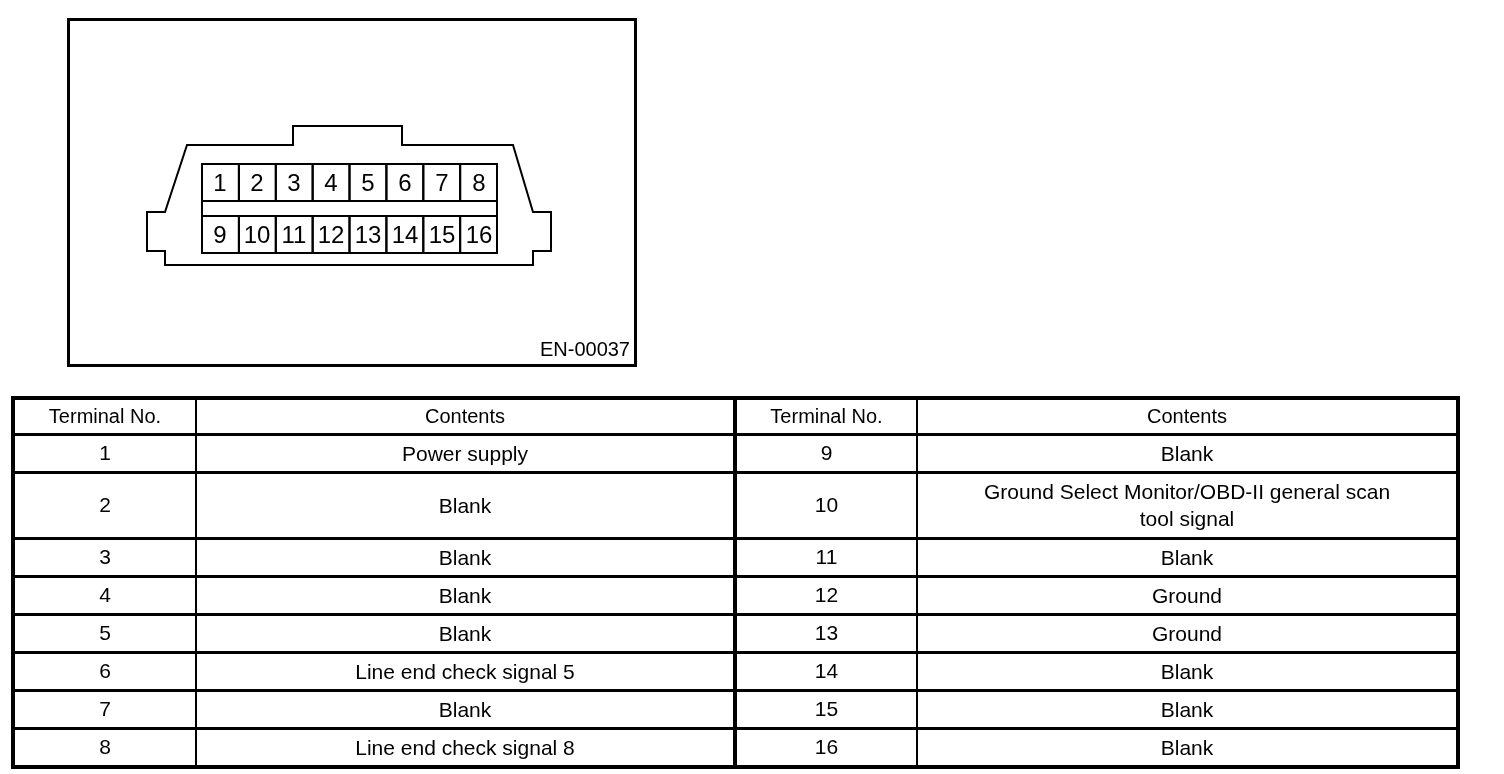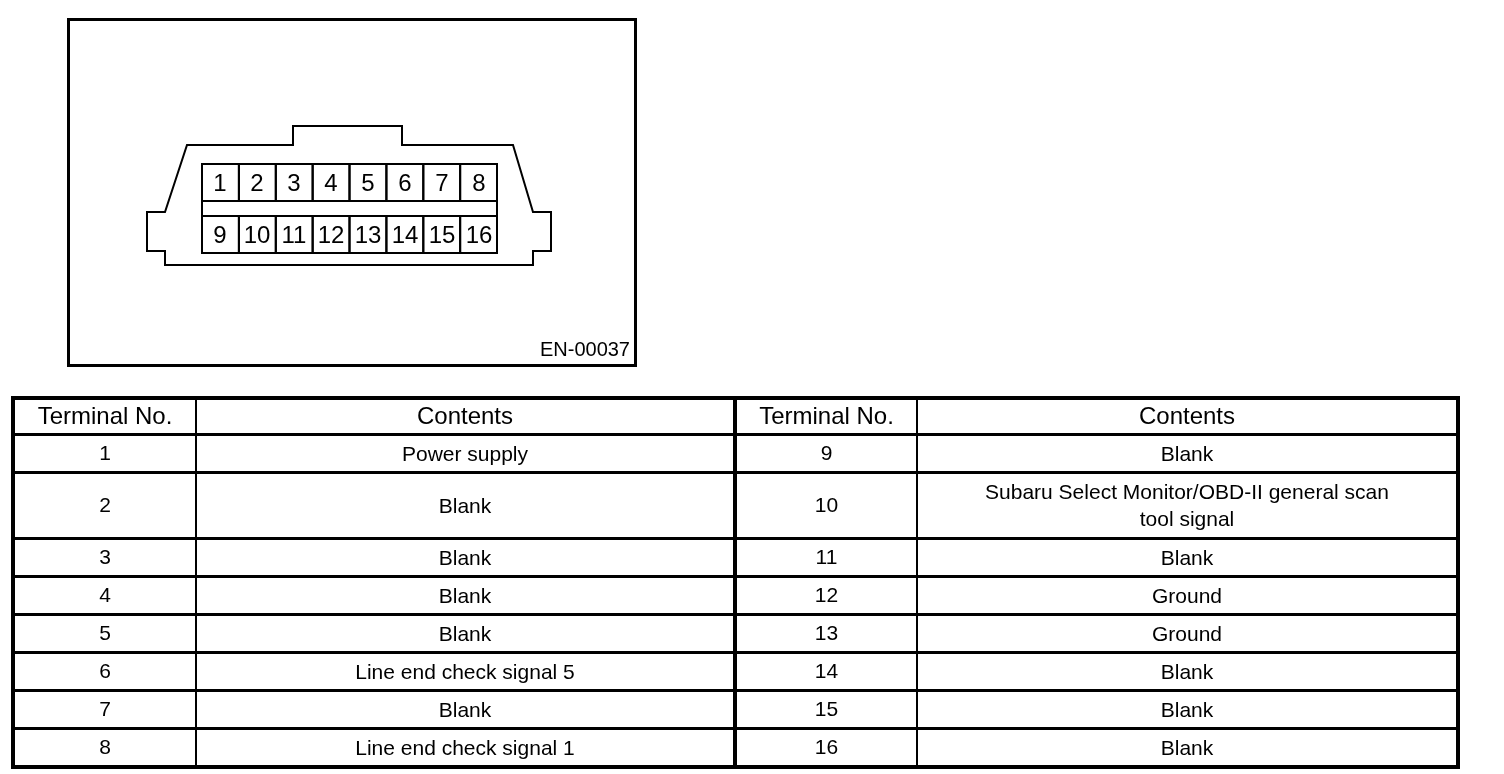--- a/index.html
+++ b/index.html
@@ -32,21 +32,21 @@
     color: #000000;
   }
   .term-table { border: 4px solid #000000; }
   .term-table th, .term-table td {
     border: 2px solid #000000;
     border-top-width: 3px;
     border-bottom-width: 3px;
     vertical-align: middle;
     overflow: hidden;
   }
-  .term-table th { font-weight: 400; font-size: 24px; padding: 2px 4px; }
+  .term-table th { font-weight: 400; font-size: 20px; padding: 2px 4px; }
   .mid-divider { border-left-width: 4px !important; }
   .cell-num { text-align: center; padding: 2px 4px; }
   .cell-contents {
     text-align: center;
     padding: 4px 9px;
     white-space: pre-line;
     line-height: 27px;
   }
   tr.header-row { height: 36px; }
   tr.data-row   { height: 35px; }
@@ -126,21 +126,21 @@
       <tr class="data-row">
         <td class="cell-num">1</td>
         <td class="cell-contents">Power supply</td>
         <td class="cell-num mid-divider">9</td>
         <td class="cell-contents">Blank</td>
       </tr>
       <tr class="data-row row-tall">
         <td class="cell-num">2</td>
         <td class="cell-contents">Blank</td>
         <td class="cell-num mid-divider">10</td>
-        <td class="cell-contents">Subaru Select Monitor/OBD-II general scan
+        <td class="cell-contents">Ground Select Monitor/OBD-II general scan
 tool signal</td>
       </tr>
       <tr class="data-row">
         <td class="cell-num">3</td>
         <td class="cell-contents">Blank</td>
         <td class="cell-num mid-divider">11</td>
         <td class="cell-contents">Blank</td>
       </tr>
       <tr class="data-row">
         <td class="cell-num">4</td>
@@ -161,20 +161,20 @@
         <td class="cell-contents">Blank</td>
       </tr>
       <tr class="data-row">
         <td class="cell-num">7</td>
         <td class="cell-contents">Blank</td>
         <td class="cell-num mid-divider">15</td>
         <td class="cell-contents">Blank</td>
       </tr>
       <tr class="data-row">
         <td class="cell-num">8</td>
-        <td class="cell-contents">Line end check signal 1</td>
+        <td class="cell-contents">Line end check signal 8</td>
         <td class="cell-num mid-divider">16</td>
         <td class="cell-contents">Blank</td>
       </tr>
     </tbody>
   </table>
 
 </div>
 
 </body></html>

